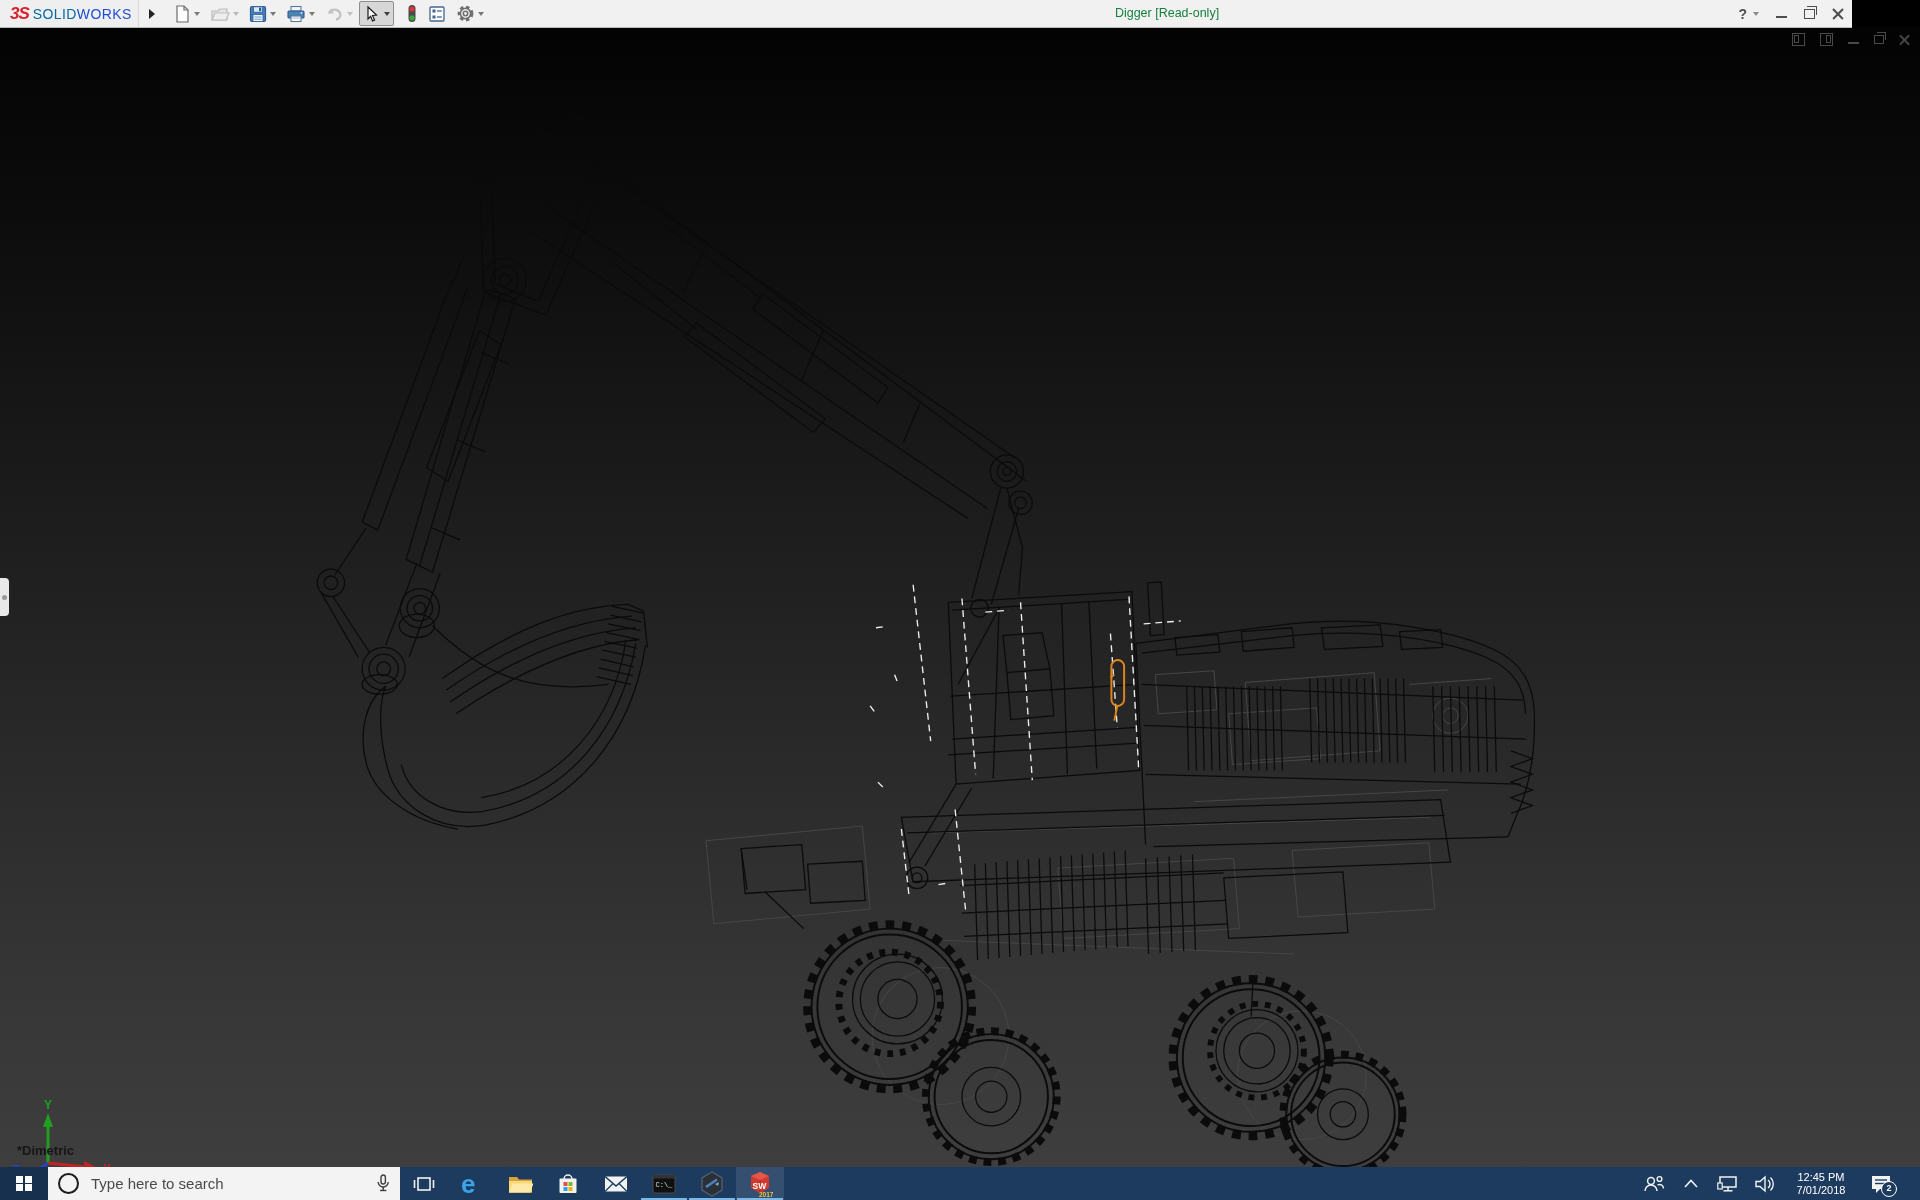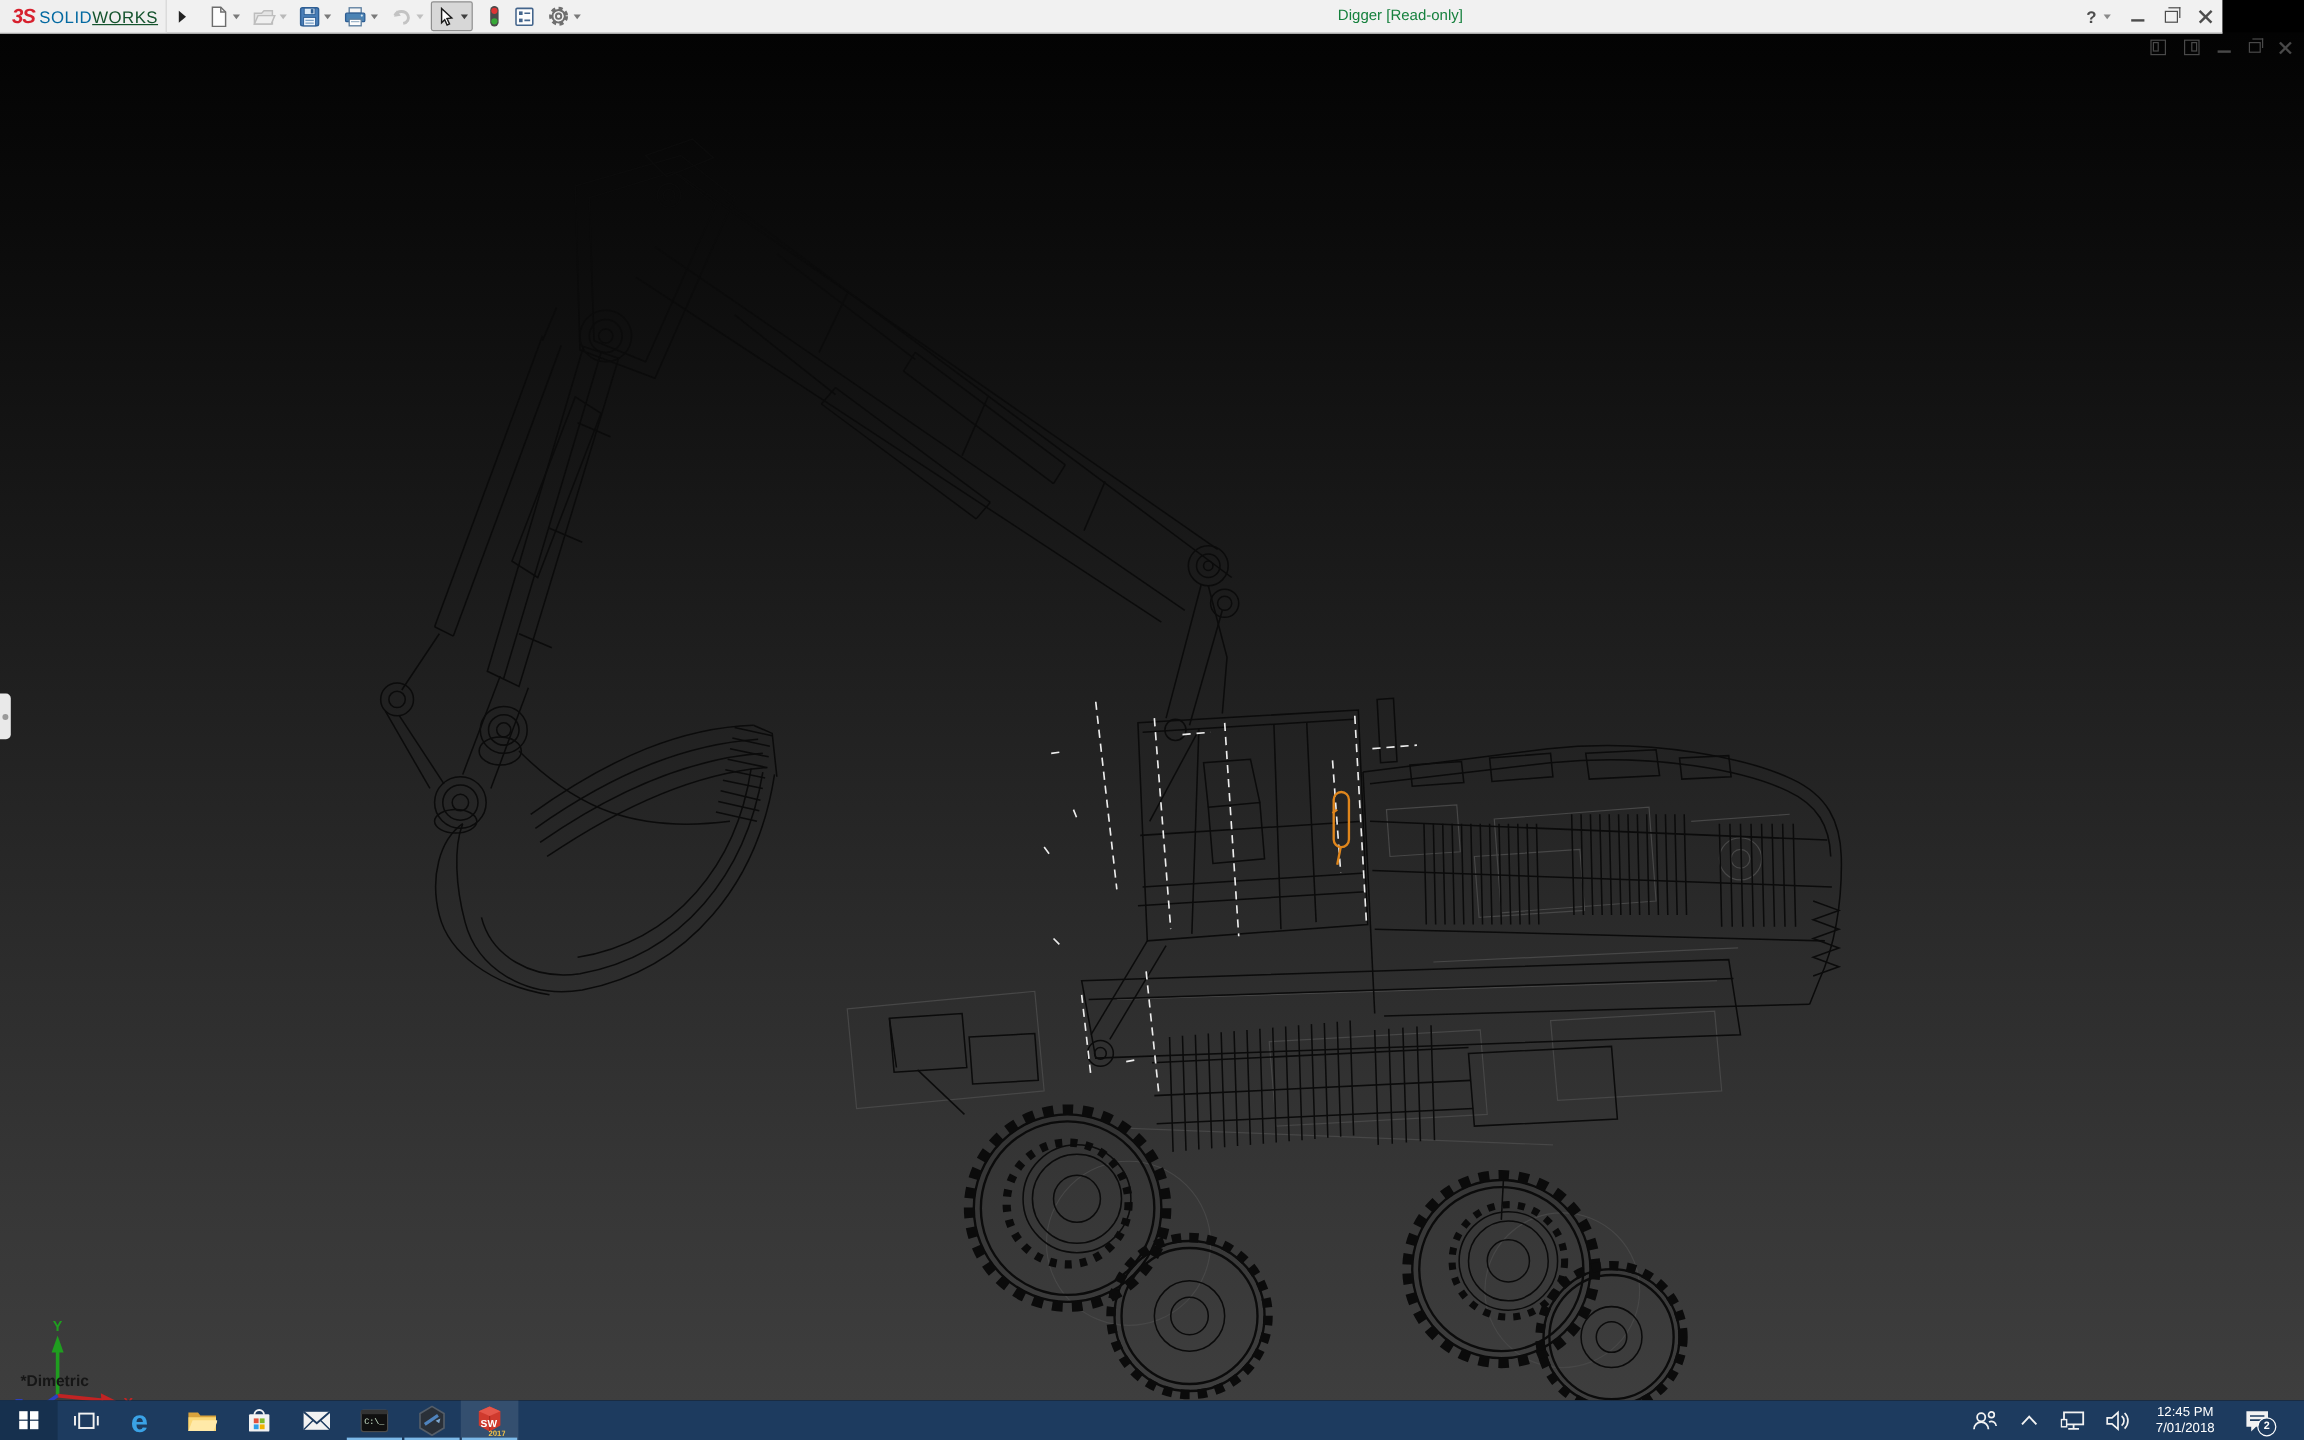--- a/index.html
+++ b/index.html
@@ -6,21 +6,21 @@
   body{width:1920px;height:1200px;position:relative;overflow:hidden;
        font-family:"Liberation Sans","DejaVu Sans",sans-serif;-webkit-font-smoothing:antialiased;}
 
   
   .titlebar{position:absolute;top:0;left:0;width:1852px;height:27px;background:#f1f1f1;
             border-bottom:1px solid #b9b9b9;display:flex;align-items:center;z-index:30;}
   .logoblock{display:flex;align-items:center;height:27px;padding:0 6px 0 10px;
              border-right:1px solid #d6d6d6;background:#efefef;}
   .logomark{font-style:italic;font-weight:bold;font-size:17px;color:#d7212e;margin-right:4px;letter-spacing:-1px;}
   .logobold{font-weight:normal;font-size:14px;color:#0369a1;letter-spacing:.4px;}
-  .logolight{font-weight:normal;font-size:14px;color:#14532d;letter-spacing:.4px;text-decoration:underline;}
+  .logolight{font-weight:normal;font-size:14px;color:#1d4ed8;letter-spacing:.4px;}
   .flyout-arrow{width:0;height:0;border-left:6px solid #222;border-top:5px solid transparent;
                 border-bottom:5px solid transparent;margin:0 14px 0 10px;}
   .tools{display:flex;align-items:center;gap:2px;}
   .tool{display:flex;align-items:center;height:23px;padding:0 3px;border:1px solid transparent;border-radius:2px;}
   .tool.pressed{background:#d7d7d7;border:1px solid #8f8f8f;}
   .tool .caret{width:0;height:0;border-top:4px solid #7a7a7a;border-left:3.5px solid transparent;
                border-right:3.5px solid transparent;margin-left:3px;}
   .tool svg{display:block;}
   .win-title{position:absolute;left:1167px;top:0;height:27px;line-height:27px;transform:translateX(-50%);
              font-size:12.5px;color:#15803d;white-space:nowrap;}
@@ -409,20 +409,30 @@
 <div class="taskbar">
   <div class="start-btn">
     <span class="winlogo">
         <i></i>
         <i></i>
         <i></i>
         <i></i>
       </span>
   </div>
 
+  <div class="searchbox">
+    <span class="cortana-ring"></span>
+    <input type="text" placeholder="Type here to search" style="">
+    <svg width="14" height="19" viewBox="0 0 14 19">
+      <rect x="5" y="1" width="4.4" height="9" rx="2.2" fill="none" stroke="#3d3d3d" stroke-width="1.4"></rect>
+      <path d="M2.2,8 a5,5 0 0 0 10,0" fill="none" stroke="#3d3d3d" stroke-width="1.4"></path>
+      <line x1="7.2" y1="13" x2="7.2" y2="16.5" stroke="#3d3d3d" stroke-width="1.4"></line>
+      <line x1="4" y1="16.5" x2="10.4" y2="16.5" stroke="#3d3d3d" stroke-width="1.4"></line>
+    </svg>
+  </div>
 
   <div class="app-btn">
     <svg width="22" height="18" viewBox="0 0 22 18">
       <rect x="5" y="3" width="12" height="12" fill="none" stroke="#f2f2f2" stroke-width="1.6"></rect>
       <line x1="1.5" y1="5" x2="1.5" y2="13" stroke="#f2f2f2" stroke-width="1.6"></line>
       <line x1="20.5" y1="5" x2="20.5" y2="13" stroke="#f2f2f2" stroke-width="1.6"></line>
     </svg>
   </div>
 
   <div class="app-btn">

